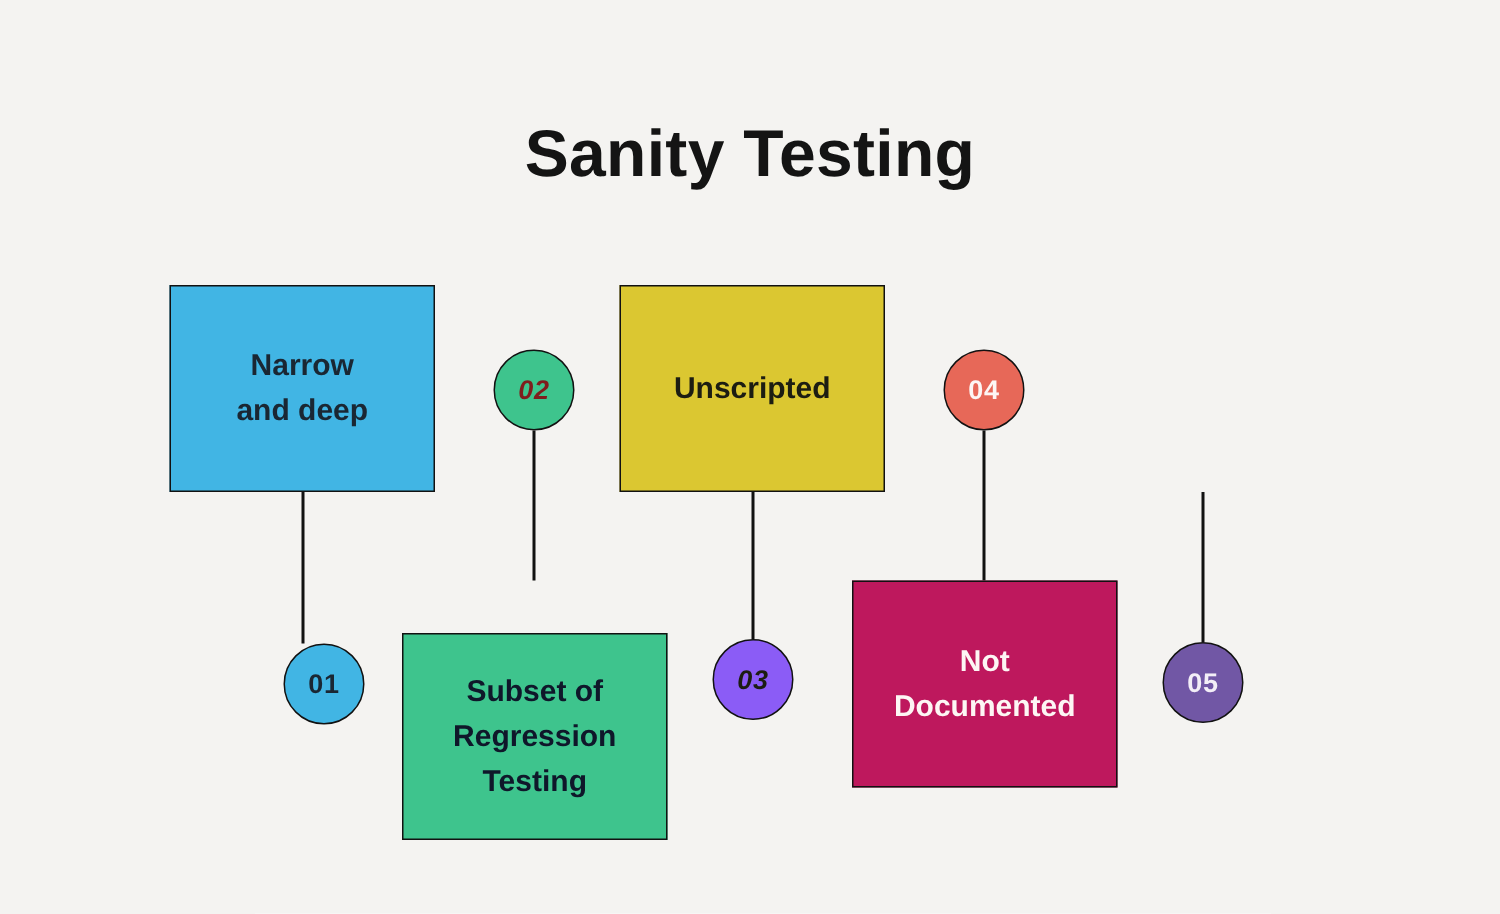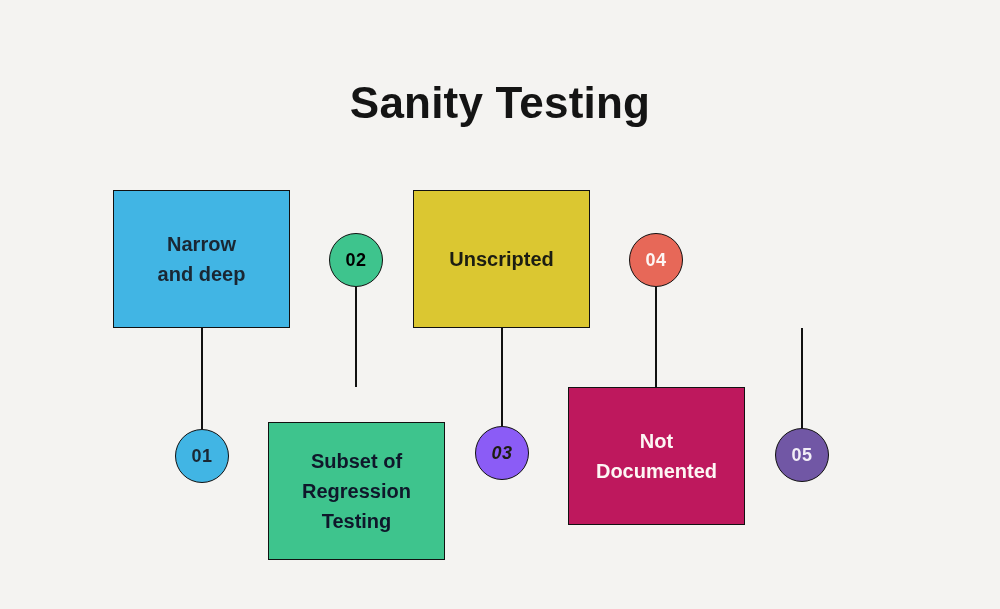--- a/index.html
+++ b/index.html
@@ -54,21 +54,21 @@
     font-weight: 600;
     letter-spacing: 0.5px;
   }
   .connector {
     position: absolute;
     width: 1.5px;
   }
   
   .box-1  { left: 113px; top: 190px; }
   .conn-1 { left: 201px; top: 328px; height: 101px; }
-  .bdg-1  { left: 175px; top: 429px; }
+  .bdg-1  { left: 189px; top: 429px; }
   
   .bdg-2  { left: 329px; top: 233px; }
   .conn-2 { left: 355px; top: 287px; height: 100px; }
   .box-2  { left: 268px; top: 387px; }
   
   .box-3  { left: 413px; top: 190px; }
   .conn-3 { left: 501px; top: 328px; height: 98px; }
   .bdg-3  { left: 475px; top: 426px; }
   
   .bdg-4  { left: 629px; top: 233px; }
@@ -84,21 +84,21 @@
 
 <div class="canvas" style="background-color: rgb(244, 243, 241);">
 
   <div class="title">Sanity Testing</div>
 
   <div class="box box-1" style="background-color: rgb(65, 181, 228); color: rgb(26, 39, 51); text-align: center;">Narrow
 and deep</div>
   <div class="connector conn-1" style="background-color: rgb(17, 17, 17);"></div>
   <div class="badge bdg-1" style="background-color: rgb(65, 181, 228); color: rgb(26, 39, 51);">01</div>
 
-  <div class="badge bdg-2" style="background-color: rgb(62, 196, 141); color: #000000;">02</div>
+  <div class="badge bdg-2" style="background-color: rgb(62, 196, 141); color: #7f1d1d; font-style: italic;">02</div>
   <div class="connector conn-2" style="background-color: rgb(17, 17, 17);"></div>
   <div class="box box-2" style="background-color: rgb(62, 196, 141); color: #0f172a; margin-top: 35px;">Subset of
 Regression
 Testing</div>
 
   <div class="box box-3" style="background-color: rgb(219, 199, 49); color: rgb(28, 29, 18);">Unscripted</div>
   <div class="connector conn-3" style="background-color: rgb(17, 17, 17);"></div>
   <div class="badge bdg-3" style="background-color: #8b5cf6; color: rgb(28, 29, 18); font-style: italic;">03</div>
 
   <div class="badge bdg-4" style="background-color: rgb(231, 104, 88); color: rgb(253, 246, 244);">04</div>

